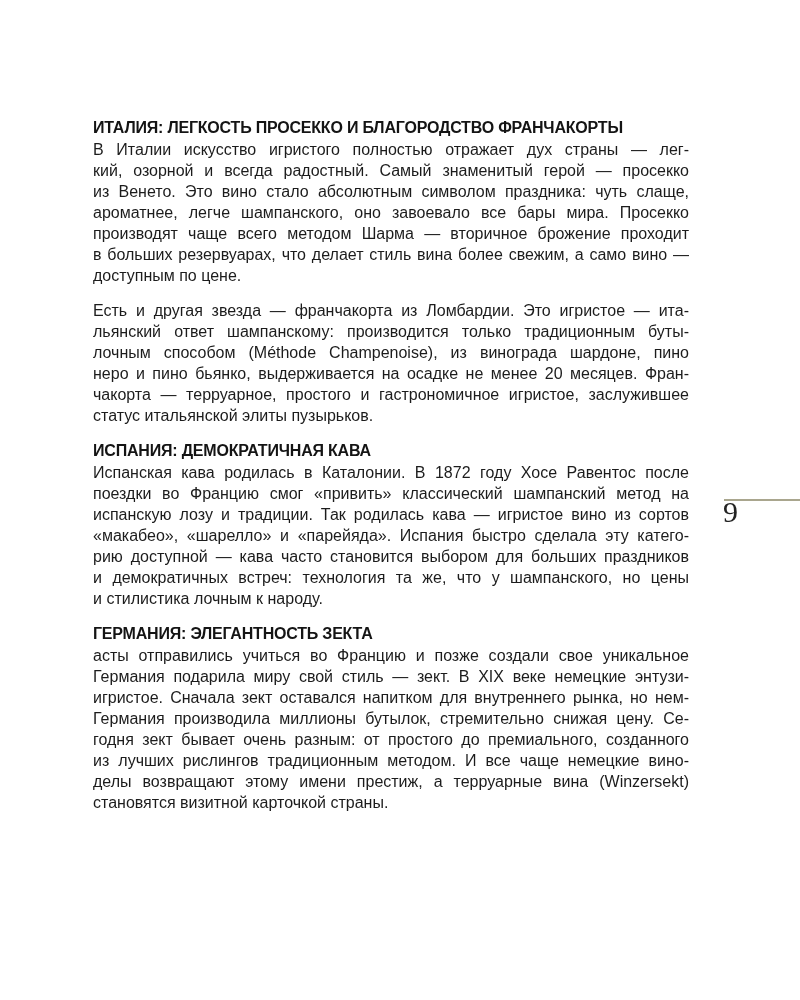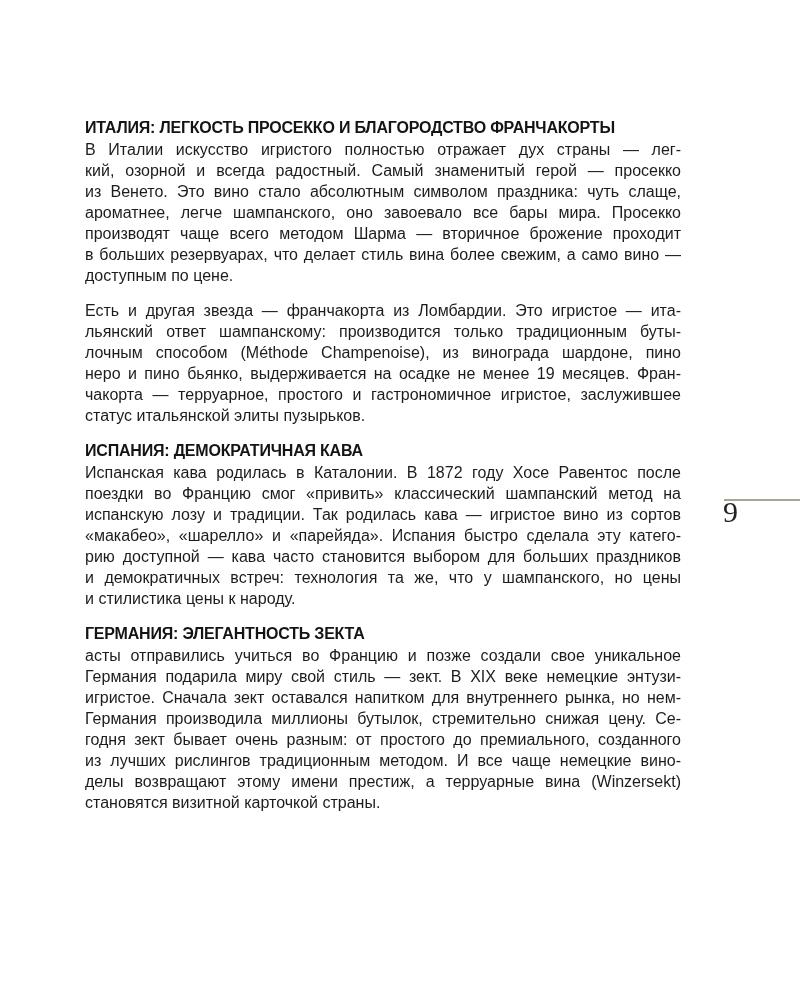--- a/index.html
+++ b/index.html
@@ -9,21 +9,21 @@
   }
   body {
     width: 800px;
     height: 1000px;
     position: relative;
     overflow: hidden;
     font-family: "Liberation Sans", "DejaVu Sans", sans-serif;
   }
   .content {
     position: absolute;
-    left: 85px;
+    left: 93px;
     top: 117px;
     width: 596px;
     color: #1c1c1c;
   }
   .section-heading {
     margin: 0;
     font-family: "Liberation Sans", "DejaVu Sans", sans-serif;
     font-weight: 700;
     font-size: 16px;
     line-height: 22px;
@@ -78,35 +78,35 @@
         <div class="line">из Венето. Это вино стало абсолютным символом праздника: чуть слаще,</div>
         <div class="line">ароматнее, легче шампанского, оно завоевало все бары мира. Просекко</div>
         <div class="line">производят чаще всего методом Шарма — вторичное брожение проходит</div>
         <div class="line">в больших резервуарах, что делает стиль вина более свежим, а само вино —</div>
         <div class="line last">доступным по цене.</div>
       </div>
       <div class="para">
         <div class="line">Есть и другая звезда — франчакорта из Ломбардии. Это игристое — ита-</div>
         <div class="line">льянский ответ шампанскому: производится только традиционным буты-</div>
         <div class="line">лочным способом (Méthode Champenoise), из винограда шардоне, пино</div>
-        <div class="line">неро и пино бьянко, выдерживается на осадке не менее 19 месяцев. Фран-</div>
+        <div class="line">неро и пино бьянко, выдерживается на осадке не менее 20 месяцев. Фран-</div>
         <div class="line">чакорта — терруарное, простого и гастрономичное игристое, заслужившее</div>
         <div class="line last">статус итальянской элиты пузырьков.</div>
       </div>
     </section>
     <section>
       <h2 class="section-heading">ИСПАНИЯ: ДЕМОКРАТИЧНАЯ КАВА</h2>
       <div class="para">
         <div class="line">Испанская кава родилась в Каталонии. В 1872 году Хосе Равентос после</div>
         <div class="line">поездки во Францию смог «привить» классический шампанский метод на</div>
         <div class="line">испанскую лозу и традиции. Так родилась кава — игристое вино из сортов</div>
         <div class="line">«макабео», «шарелло» и «парейяда». Испания быстро сделала эту катего-</div>
         <div class="line">рию доступной — кава часто становится выбором для больших праздников</div>
         <div class="line">и демократичных встреч: технология та же, что у шампанского, но цены</div>
-        <div class="line last">и стилистика цены к народу.</div>
+        <div class="line last">и стилистика лочным к народу.</div>
       </div>
     </section>
     <section>
       <h2 class="section-heading">ГЕРМАНИЯ: ЭЛЕГАНТНОСТЬ ЗЕКТА</h2>
       <div class="para">
         <div class="line">асты отправились учиться во Францию и позже создали свое уникальное</div>
         <div class="line">Германия подарила миру свой стиль — зект. В XIX веке немецкие энтузи-</div>
         <div class="line">игристое. Сначала зект оставался напитком для внутреннего рынка, но нем-</div>
         <div class="line">Германия производила миллионы бутылок, стремительно снижая цену. Се-</div>
         <div class="line">годня зект бывает очень разным: от простого до премиального, созданного</div>

